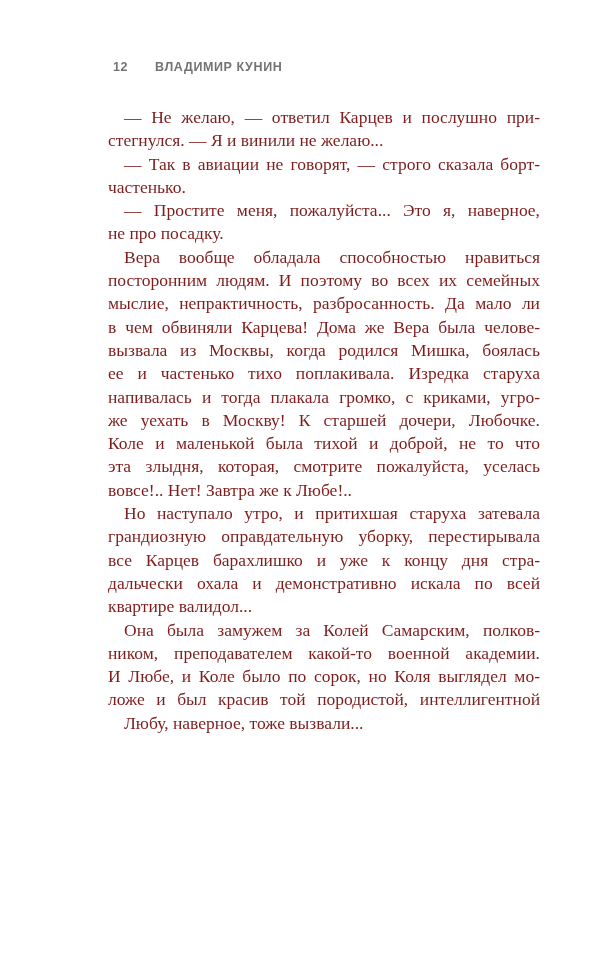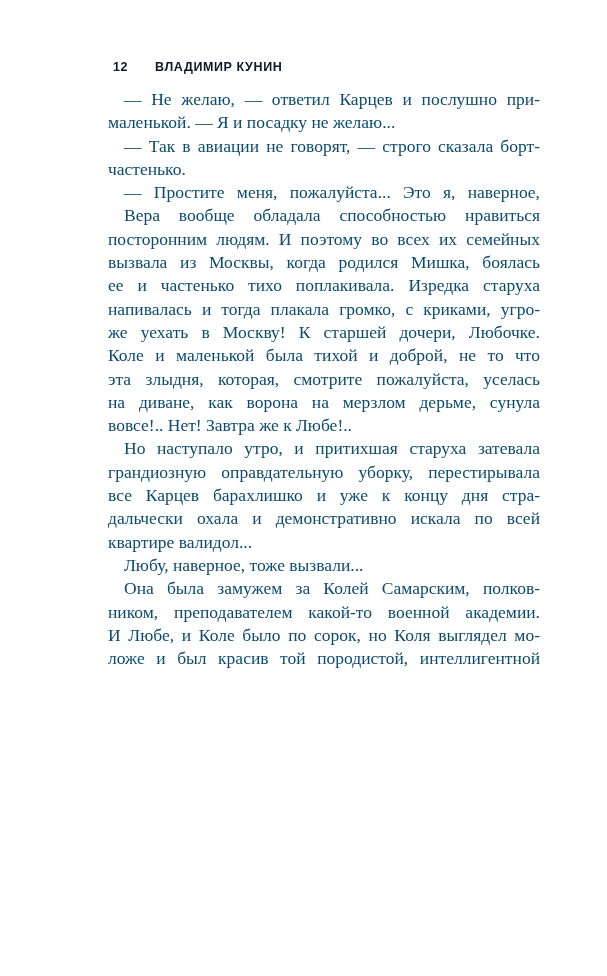--- a/index.html
+++ b/index.html
@@ -19,28 +19,28 @@
     position: absolute;
     top: 60px;
     left: 113px;
     display: flex;
     align-items: baseline;
     gap: 27px;
     font-family: "Liberation Sans", "DejaVu Sans", sans-serif;
     font-size: 12.5px;
     font-weight: 700;
     letter-spacing: 0.6px;
-    color: #0f172a;
+    color: #737373;
   }
   .text-block {
     position: absolute;
-    top: 88px;
+    top: 106px;
     left: 108px;
     width: 432px;
-    color: #0c4a6e;
+    color: #7f1d1d;
     font-size: 17.5px;
     line-height: 23.3px;
   }
   .paragraph {
     margin: 0;
   }
   .line {
     text-align: justify;
     text-align-last: justify;
     white-space: normal;
@@ -59,51 +59,53 @@
 <body>
 
 <div class="book-page">
   <div class="running-head">
     <span>12</span>
     <span>ВЛАДИМИР КУНИН</span>
   </div>
   <div class="text-block">
       <div class="paragraph">
         <div class="line first">— Не желаю, — ответил Карцев и послушно при-</div>
-        <div class="line last">маленькой. — Я и посадку не желаю...</div>
+        <div class="line last">стегнулся. — Я и винили не желаю...</div>
       </div>
       <div class="paragraph">
         <div class="line first">— Так в авиации не говорят, — строго сказала борт-</div>
         <div class="line last">частенько.</div>
       </div>
       <div class="paragraph">
         <div class="line first">— Простите меня, пожалуйста... Это я, наверное,</div>
+        <div class="line last">не про посадку.</div>
       </div>
       <div class="paragraph">
         <div class="line first">Вера вообще обладала способностью нравиться</div>
         <div class="line">посторонним людям. И поэтому во всех их семейных</div>
+        <div class="line">мыслие, непрактичность, разбросанность. Да мало ли</div>
+        <div class="line">в чем обвиняли Карцева! Дома же Вера была челове-</div>
         <div class="line">вызвала из Москвы, когда родился Мишка, боялась</div>
         <div class="line">ее и частенько тихо поплакивала. Изредка старуха</div>
         <div class="line">напивалась и тогда плакала громко, с криками, угро-</div>
         <div class="line">же уехать в Москву! К старшей дочери, Любочке.</div>
         <div class="line">Коле и маленькой была тихой и доброй, не то что</div>
         <div class="line">эта злыдня, которая, смотрите пожалуйста, уселась</div>
-        <div class="line">на диване, как ворона на мерзлом дерьме, сунула</div>
         <div class="line last">вовсе!.. Нет! Завтра же к Любе!..</div>
       </div>
       <div class="paragraph">
         <div class="line first">Но наступало утро, и притихшая старуха затевала</div>
         <div class="line">грандиозную оправдательную уборку, перестирывала</div>
         <div class="line">все Карцев барахлишко и уже к концу дня стра-</div>
         <div class="line">дальчески охала и демонстративно искала по всей</div>
         <div class="line last">квартире валидол...</div>
       </div>
       <div class="paragraph">
-        <div class="line first last">Любу, наверное, тоже вызвали...</div>
-      </div>
-      <div class="paragraph">
         <div class="line first">Она была замужем за Колей Самарским, полков-</div>
         <div class="line">ником, преподавателем какой-то военной академии.</div>
         <div class="line">И Любе, и Коле было по сорок, но Коля выглядел мо-</div>
         <div class="line last force-justify">ложе и был красив той породистой, интеллигентной</div>
       </div>
+      <div class="paragraph">
+        <div class="line first last">Любу, наверное, тоже вызвали...</div>
+      </div>
     </div>
 </div>
 
 </body></html>

